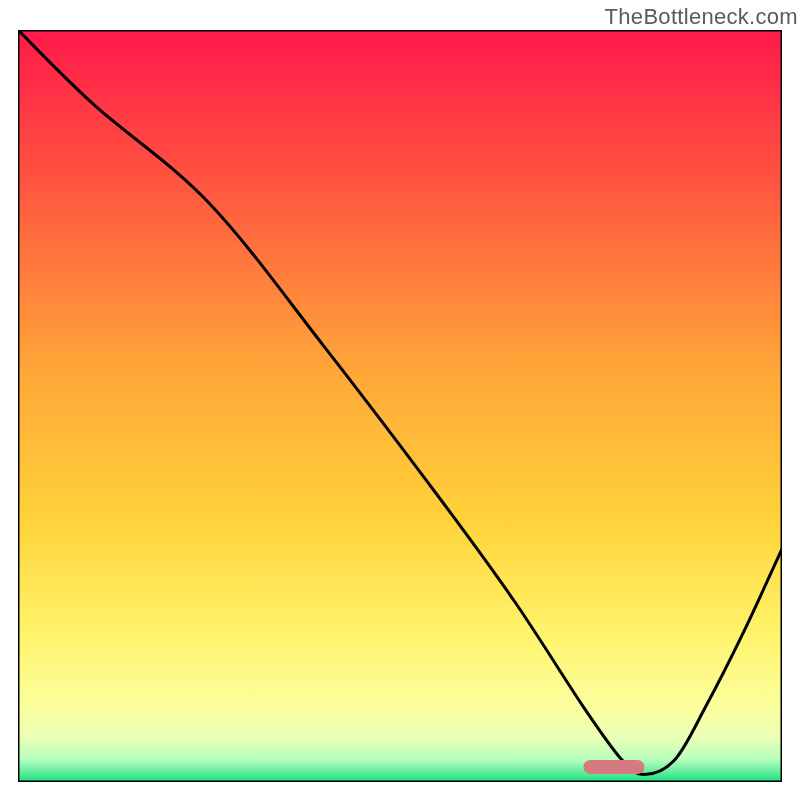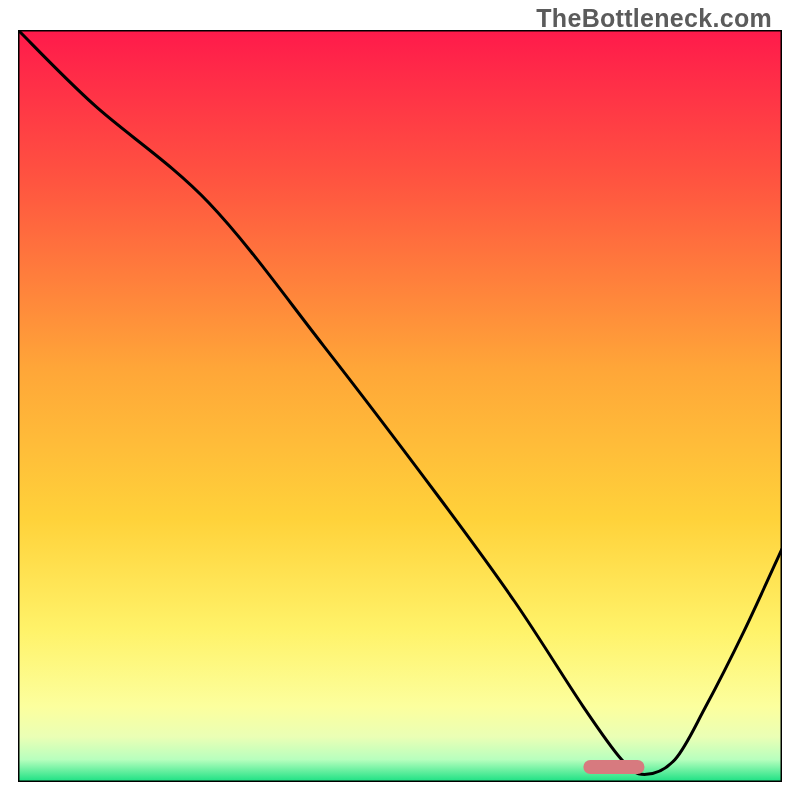--- a/index.html
+++ b/index.html
@@ -12,24 +12,24 @@
     overflow: hidden;
   }
   .root {
     position: relative;
     width: 800px;
     height: 800px;
   }
   .watermark {
     position: absolute;
     top: 4px;
-    right: 28px;
+    right: 2px;
     color: #5b5b5b;
-    font-size: 25px;
-    font-weight: 700;
+    font-size: 22px;
+    font-weight: 400;
     letter-spacing: 0.3px;
     user-select: none;
   }
   .plot {
     position: absolute;
     left: 18px;
     top: 30px;
     width: 764px;
     height: 752px;
     background: #ffffff;

